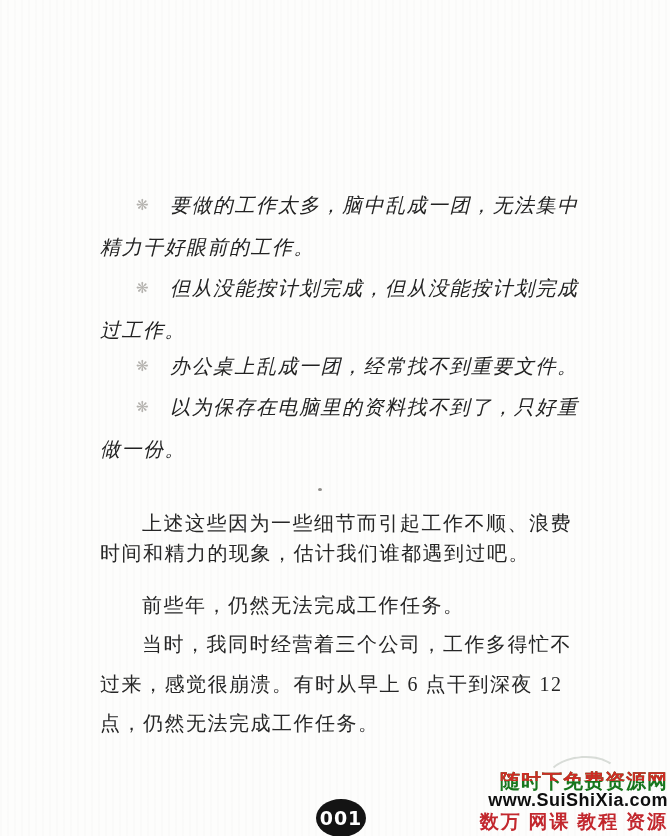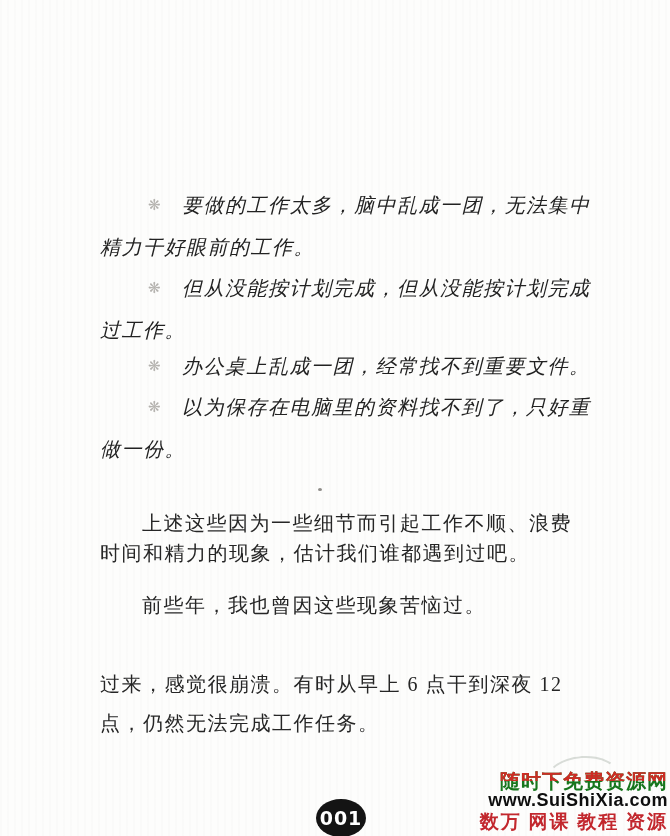--- a/index.html
+++ b/index.html
@@ -19,21 +19,21 @@
   .title-badge .title-text {
     color:#ffffff; font-family:"Liberation Sans","DejaVu Sans",sans-serif;
     font-weight:bold; font-size:27px; letter-spacing:8px; padding-left:10px; padding-top:4px;
   }
   .line {
     position:absolute; left:100px; height:26px; line-height:26px;
     font-size:20px; letter-spacing:1.5px; color:#262626; white-space:nowrap;
   }
   .kai { font-style:italic; color:#222222; }
   .indent { left:142px; }
-  .bullet-start { left:148px;text-align:center; }
+  .bullet-start { left:136px;text-align:center; }
   .glyph {
     display:inline-block; font-style:normal; color:#b4b2ae; font-size:15px;
     margin-right:15px; transform:translateY(-2px); letter-spacing:0;
   }
   .speck { position:absolute; background:#8f8d89; border-radius:50%; }
   .page-badge {
     position:absolute; left:316px; top:799px; width:50px; height:38px;
     background:#141414; border-radius:50%;
     display:flex; align-items:center; justify-content:center;
   }
@@ -82,22 +82,23 @@
     <span class="glyph">❋</span>
     <span>以为保存在电脑里的资料找不到了，只好重</span>
   </div>
   <div class="line kai" style="top:436px">做一份。</div>
 
   <div class="speck" style="left:318px; top:488px; width:4px; height:3px;"></div>
 
   <div class="line indent" style="top:510px">上述这些因为一些细节而引起工作不顺、浪费</div>
   <div class="line" style="top:540px">时间和精力的现象，估计我们谁都遇到过吧。</div>
 
-  <div class="line indent" style="top:592px">前些年，我也曾因这些现象苦恼过。</div>
+  <div class="line indent" style="top:592px">前些年，仍然无法完成工作任务。</div>
 
+  <div class="line indent" style="top:631px">当时，我同时经营着三个公司，工作多得忙不</div>
   <div class="line" style="top:671px">过来，感觉很崩溃。有时从早上 6 点干到深夜 12</div>
   <div class="line" style="top:710px">点，仍然无法完成工作任务。</div>
 
 
   <div class="page-badge">
     <span class="num">001</span>
   </div>
 
   <div class="wm-arc"></div>
 

